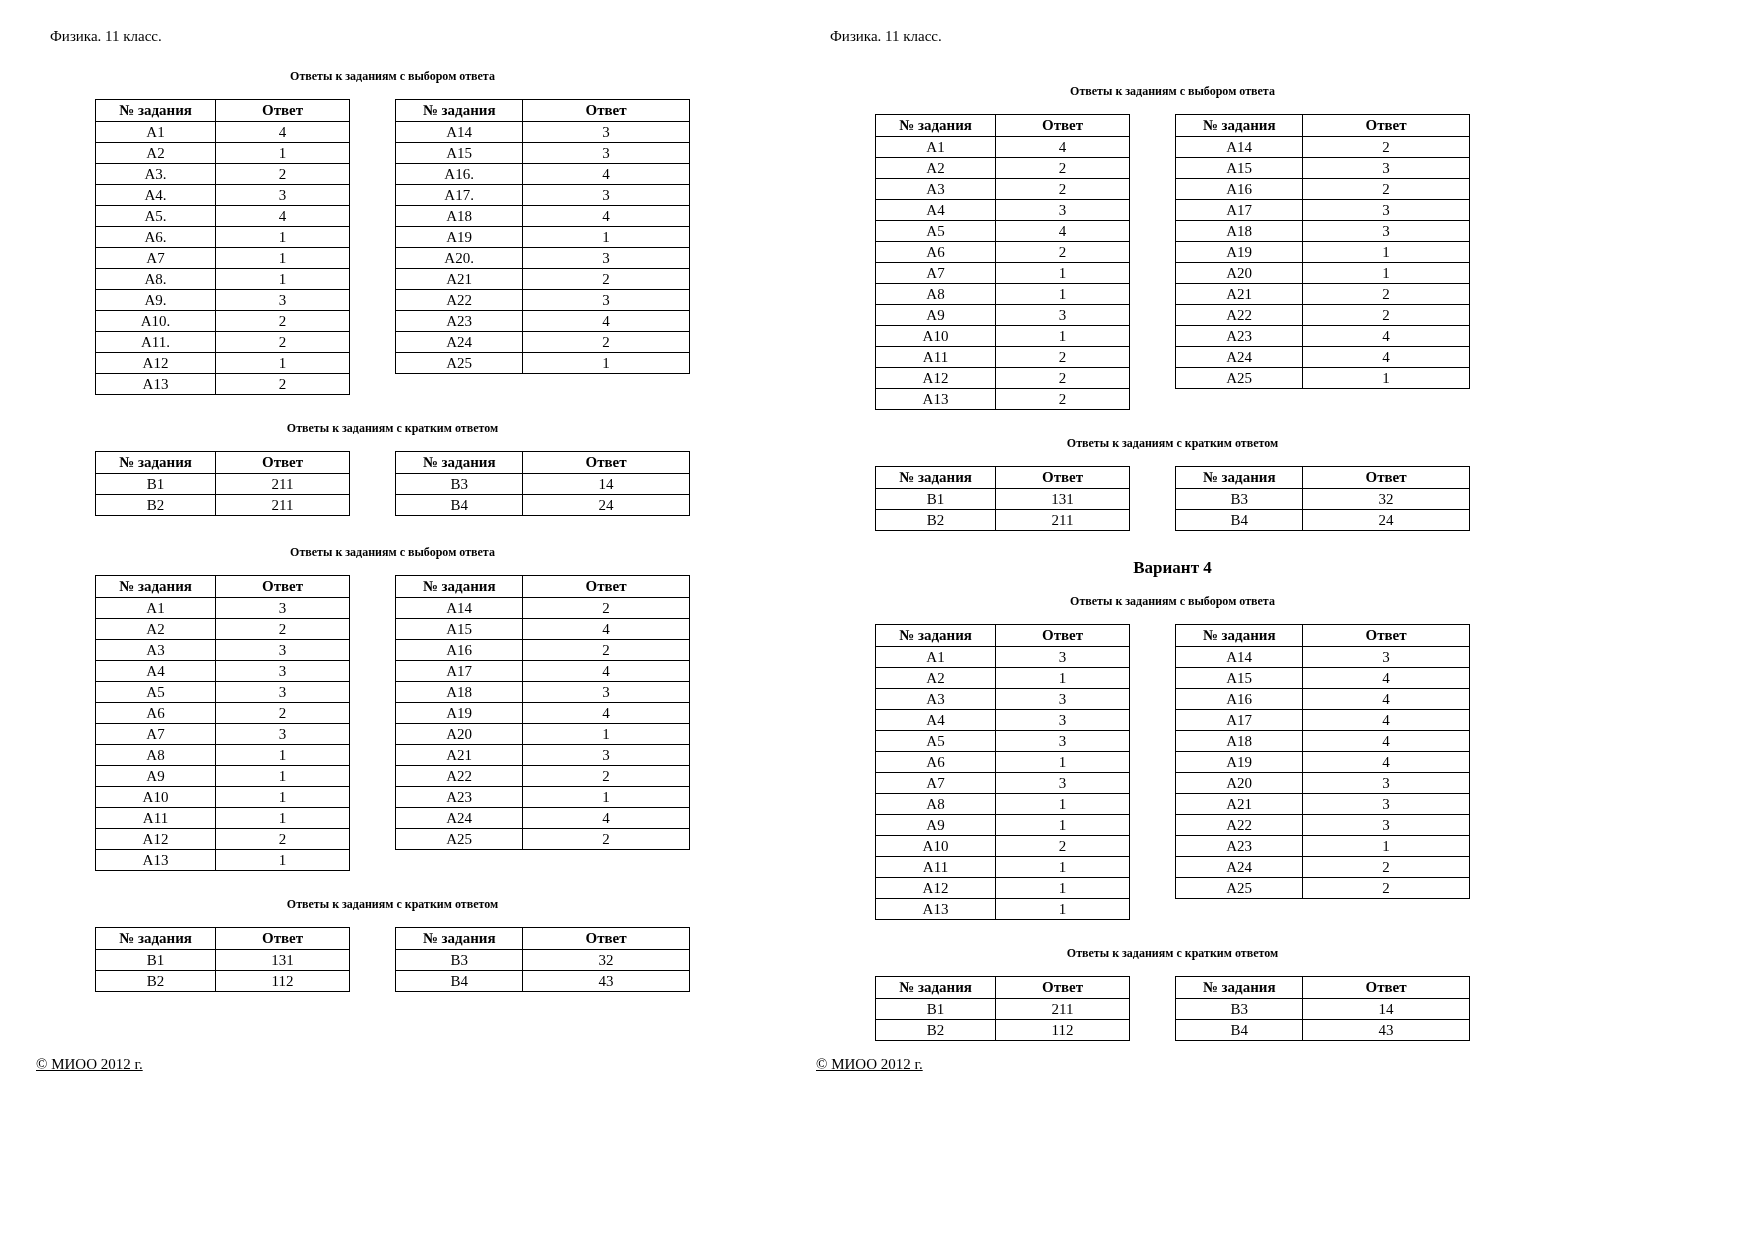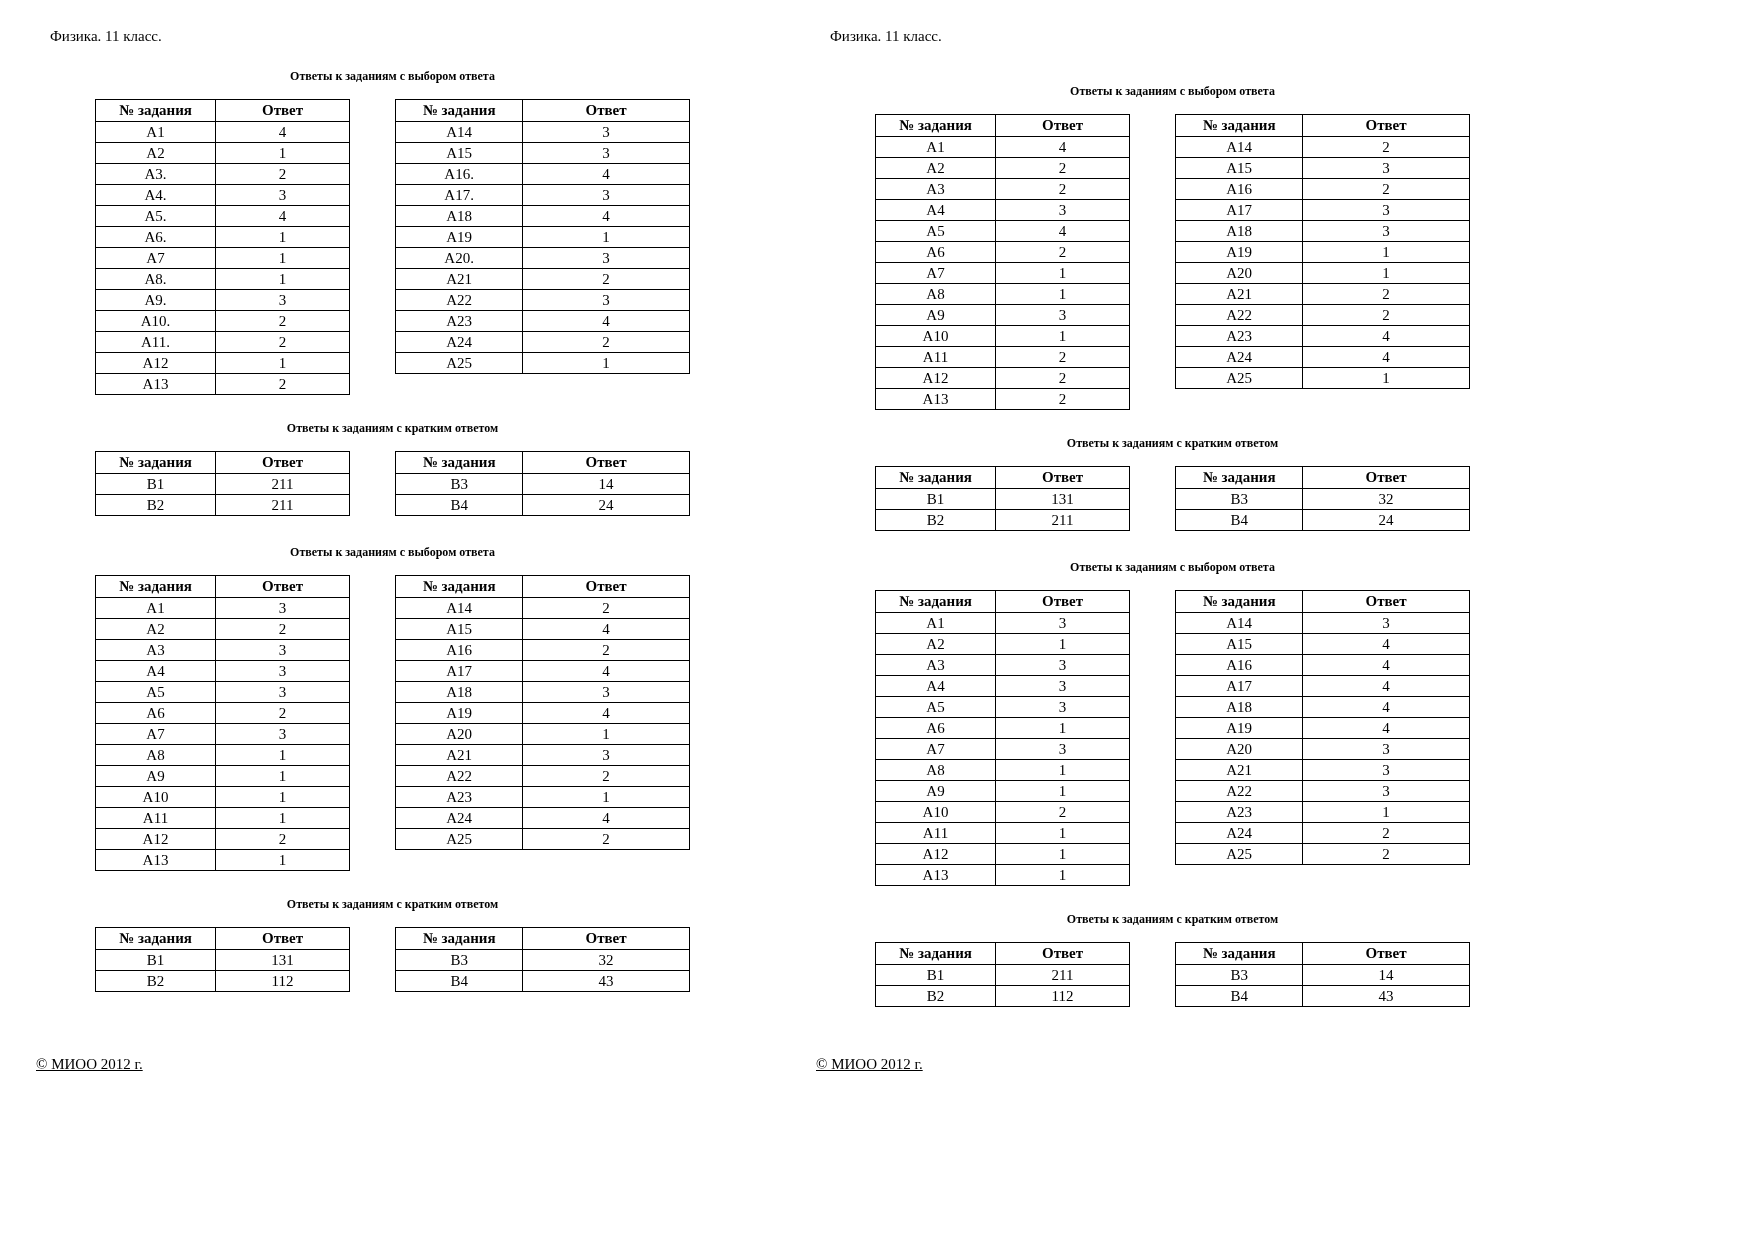--- a/index.html
+++ b/index.html
@@ -591,20 +591,21 @@
                 <tr>
                   <td>В4</td>
                   <td>24</td>
                 </tr>
               </tbody>
           </table>
         </div>
       </section>
 
       <section class="variant variant-follow">
+        <h2 class="variant-title">Вариант 4</h2>
         <h3 class="section-title choice">Ответы к заданиям с выбором ответа</h3>
         <div class="table-pair">
           <table class="answers t-left">
             <thead>
                 <tr>
               <th>№ задания</th>
               <th>Ответ</th>
             </tr>
               </thead>
             <tbody>

